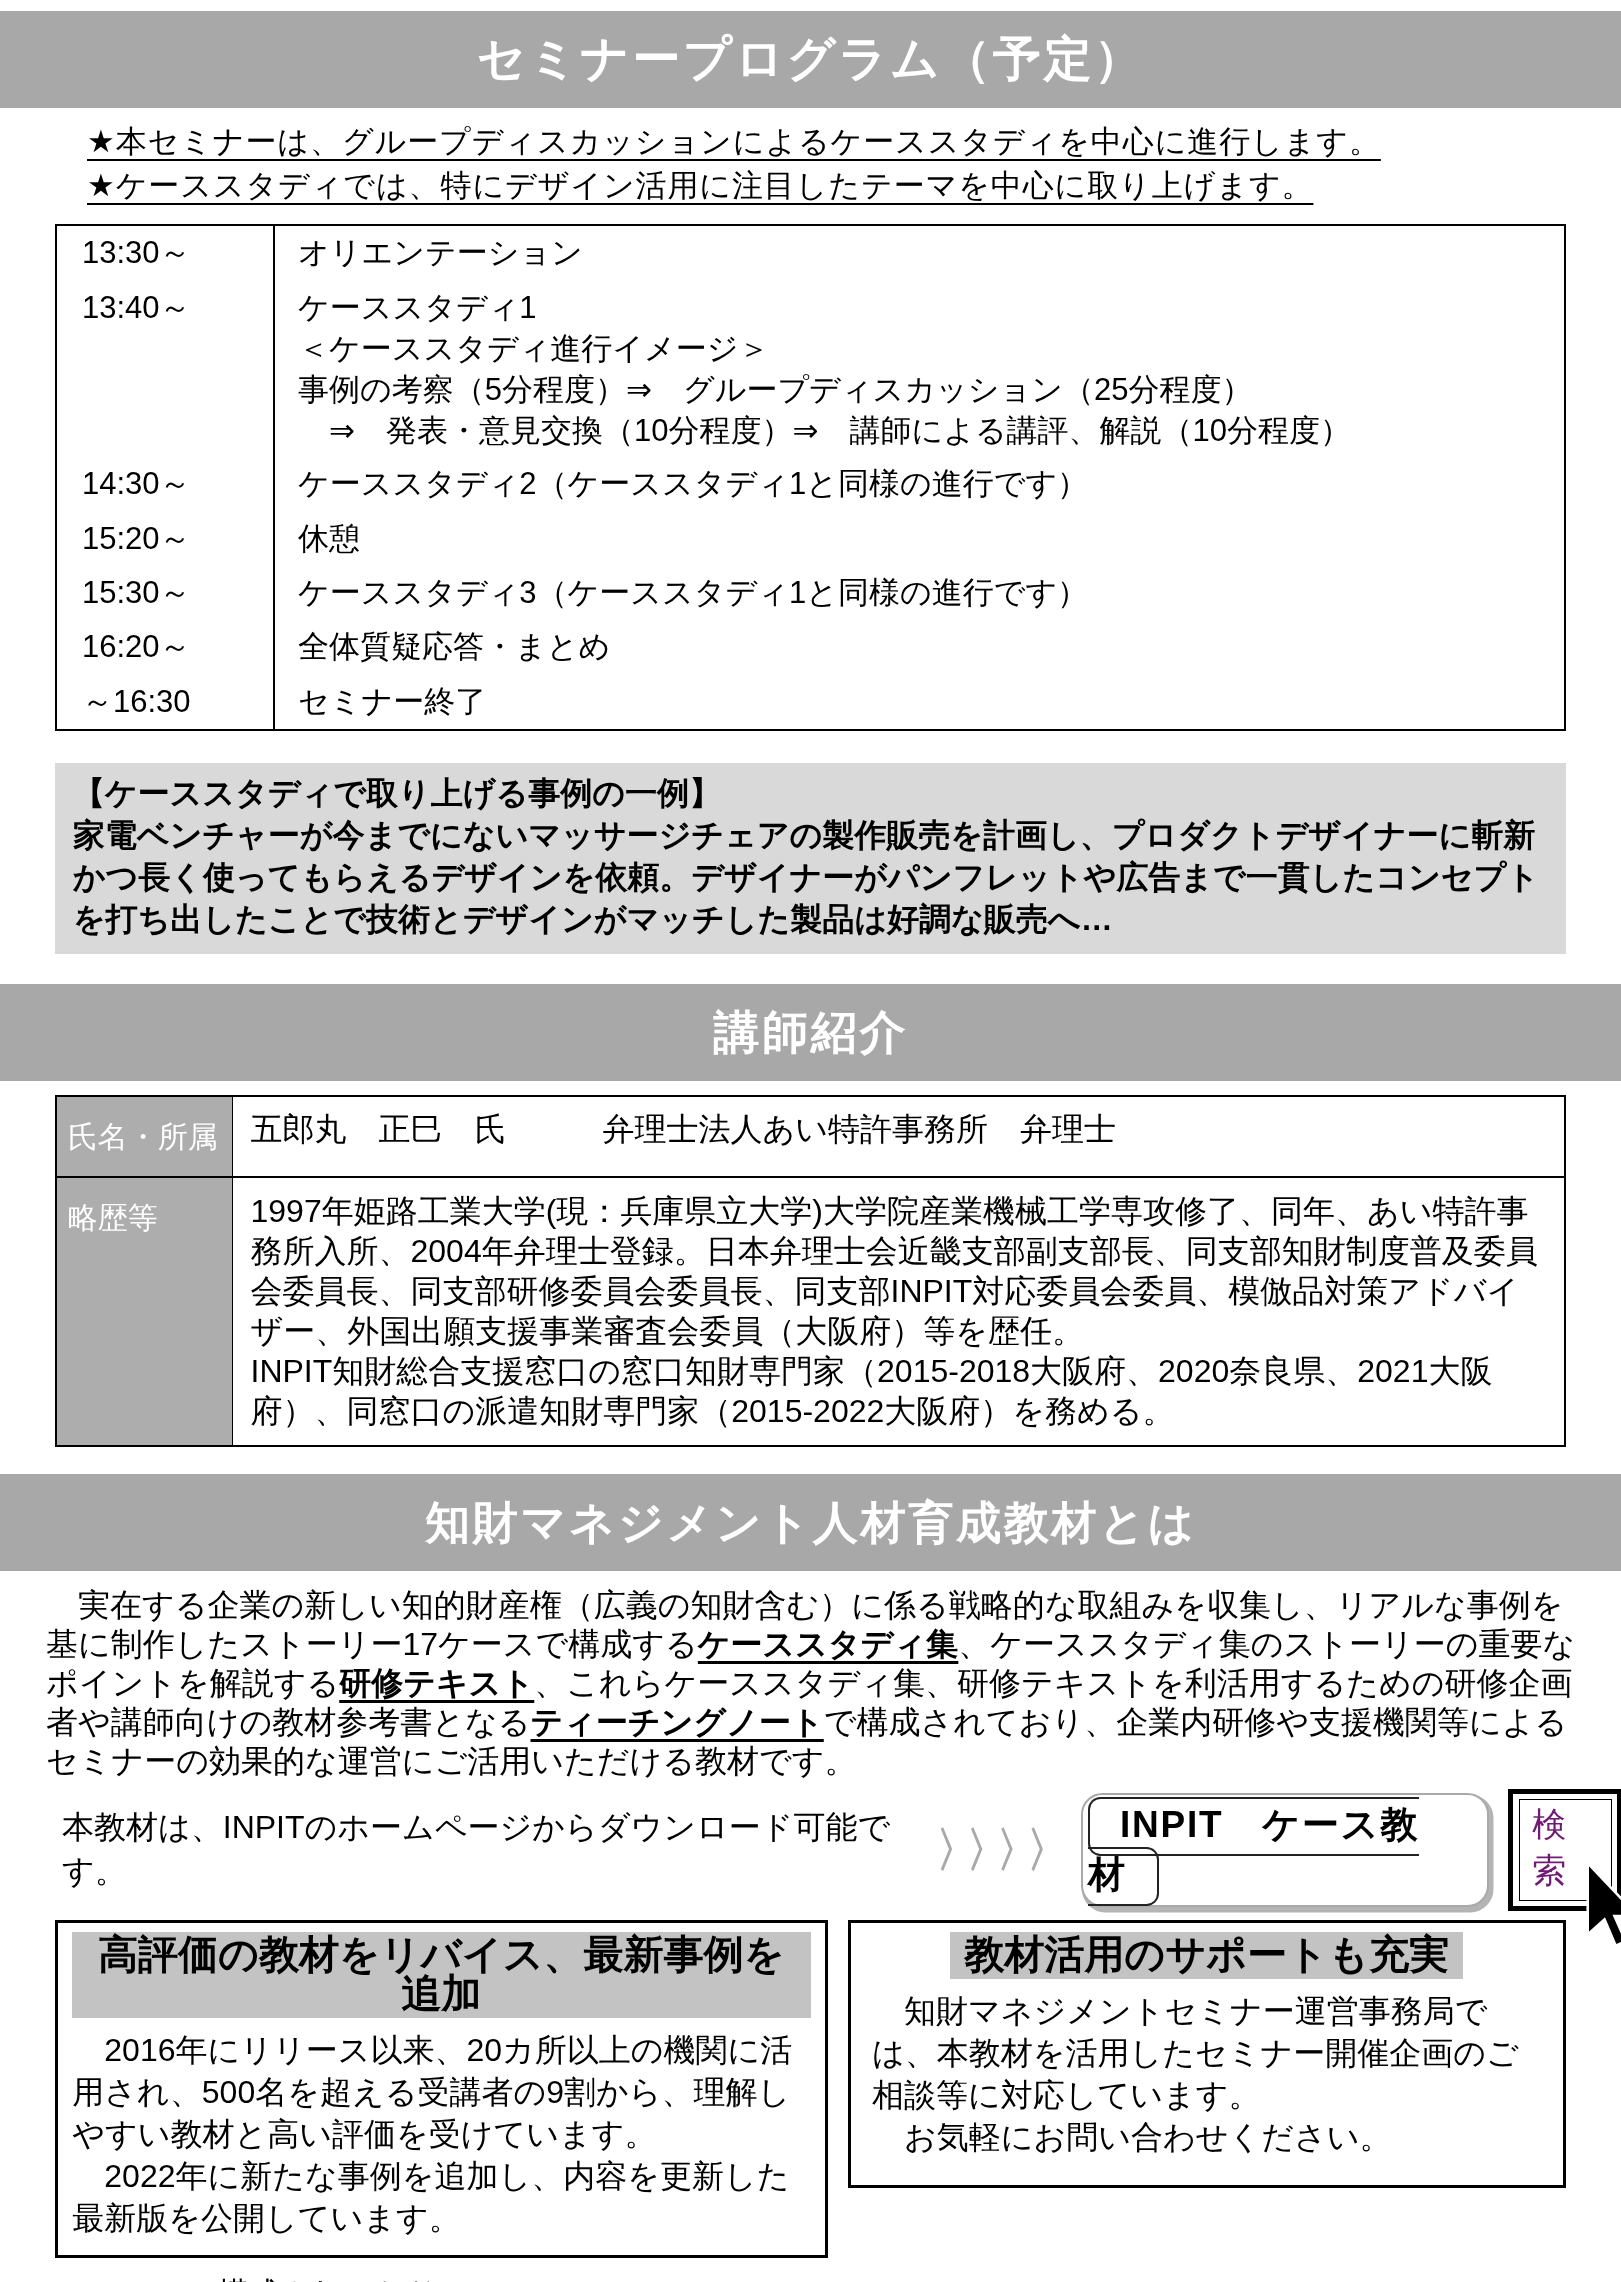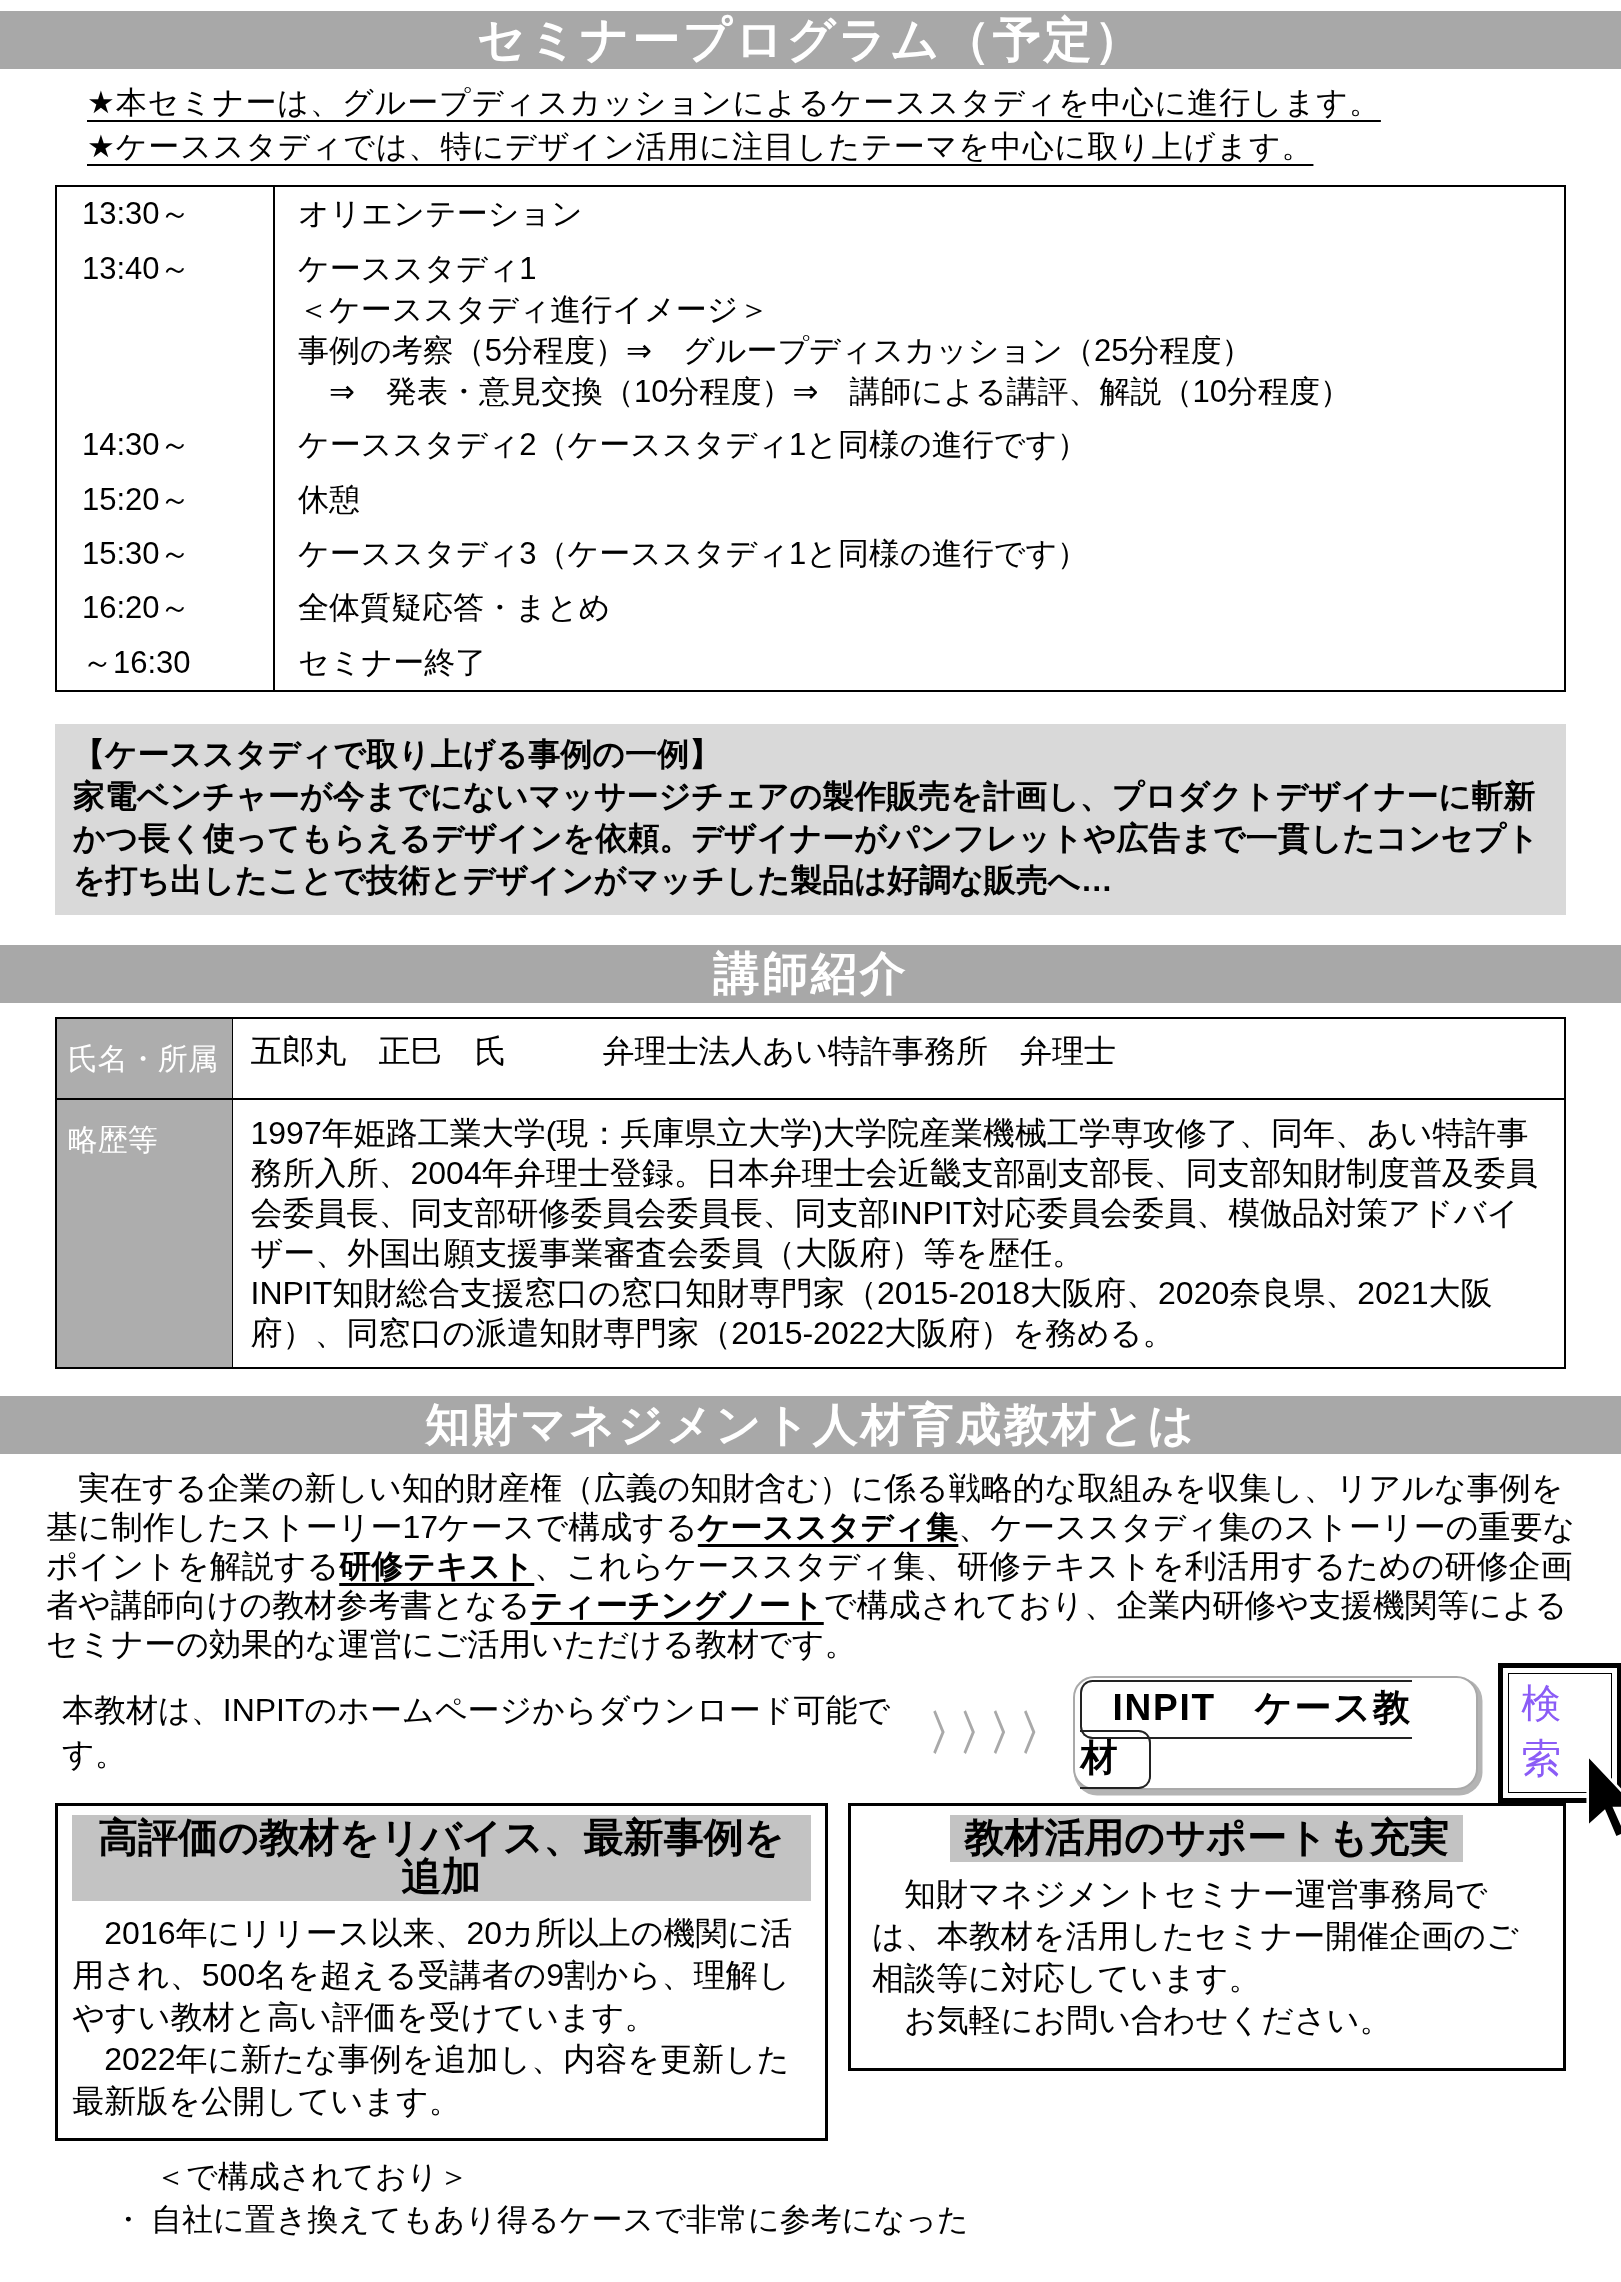--- a/index.html
+++ b/index.html
@@ -3,21 +3,21 @@
 <meta charset="utf-8">
 <style>
   * { box-sizing: border-box; }
   html, body { margin:0; padding:0; }
   body {
     width:1622px; height:2282px; overflow:hidden; background:#ffffff; color:#000;
     font-family:"Liberation Sans","DejaVu Sans",sans-serif;
   }
 
   
-  .band { height:58px; background:#a8a8a8; color:#fff; font-weight:bold;
+  .band { height:97px; background:#a8a8a8; color:#fff; font-weight:bold;
           display:flex; align-items:center; justify-content:center; letter-spacing:2.7px; }
   #band1 { margin-top:10.7px; font-size:48px; }
   #band2 { margin-top:30px; font-size:46px; }
   #band3 { margin-top:27px; font-size:45px; }
 
   
   .notes { margin:12.5px 0 0 87px; }
   .note  { display:table; font-size:31px; line-height:44px; letter-spacing:0.9px;
            text-decoration:underline; text-underline-offset:7.1px; text-decoration-thickness:1.8px; }
 
@@ -49,21 +49,21 @@
   
   .dlrow { margin:23px 0 0 62px; display:flex; align-items:center; height:93px; }
   .dltext { font-size:32px; }
   .chevrons { font-size:41px; font-weight:bold; color:#a9a9a9; letter-spacing:-10.7px;
               padding-right:10.7px; margin-right:12.5px; transform:scaleY(1.15); }
   .pill { border:2.7px solid #a9a9a9; border-radius:21.4px; background:#fff; padding:5.3px;
           box-shadow:2.7px 3.6px 0 1.8px #b4b4b4; }
   .pill-in { border:2.7px solid #222; border-radius:12.5px; padding:5.3px 30px 9px;
              font-weight:bold; font-size:37px; letter-spacing:1.8px; }
   .sbtn { margin-left:19.6px; border:5.3px solid #000; padding:5.3px; position:relative; background:#fff; }
-  .sbtn-in { display:block; border:1.8px solid #000; padding:1.8px 12.5px 5.3px; font-size:40px; color:#8b5cf6; }
+  .sbtn-in { display:block; border:1.8px solid #000; padding:1.8px 12.5px 5.3px; font-size:34px; color:#701a75; }
   .cursor { position:absolute; right:-25px; bottom:-41px; width:59px; height:84px; }
 
   
   .boxes { margin:23px 0 0 55px; width:1511px; display:flex; gap:19.6px; align-items:flex-start; }
   .bigbox { border:3.6px solid #000; background:#fff; }
   #lbox { width:773px; flex:none; padding:9px 14.3px 16px; }
   #rbox { flex:1; padding:9px 21.4px 27px; }
   .btitle-wrap { text-align:center; margin-bottom:10.7px; }
   .btitle { display:inline-block; background:#c3c3c3; font-weight:bold; font-size:40px;
             line-height:39px; padding:3.6px 14.3px 5.3px; }

